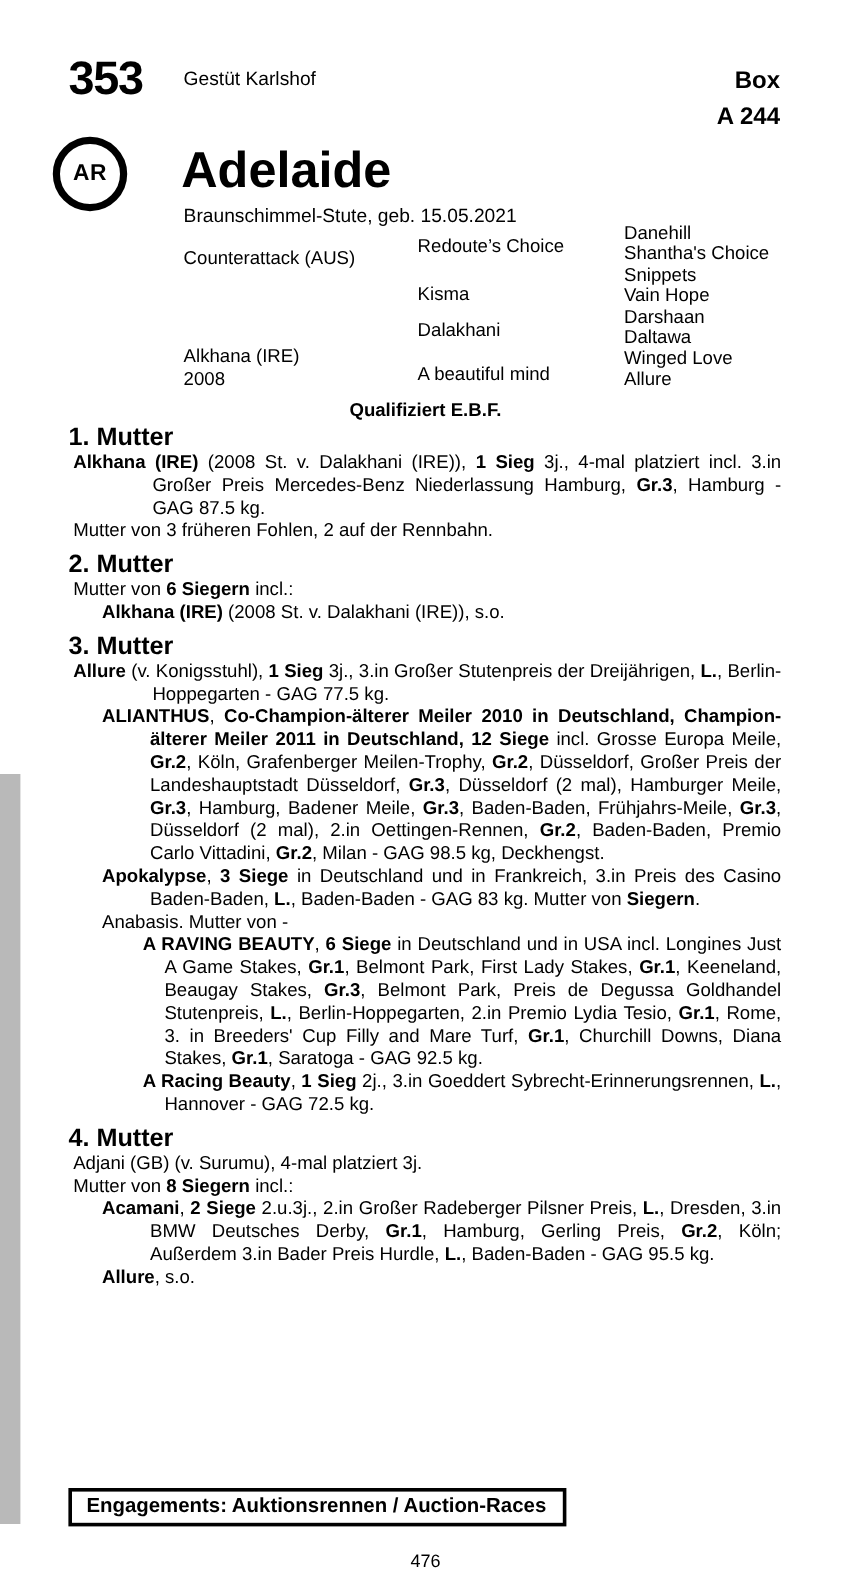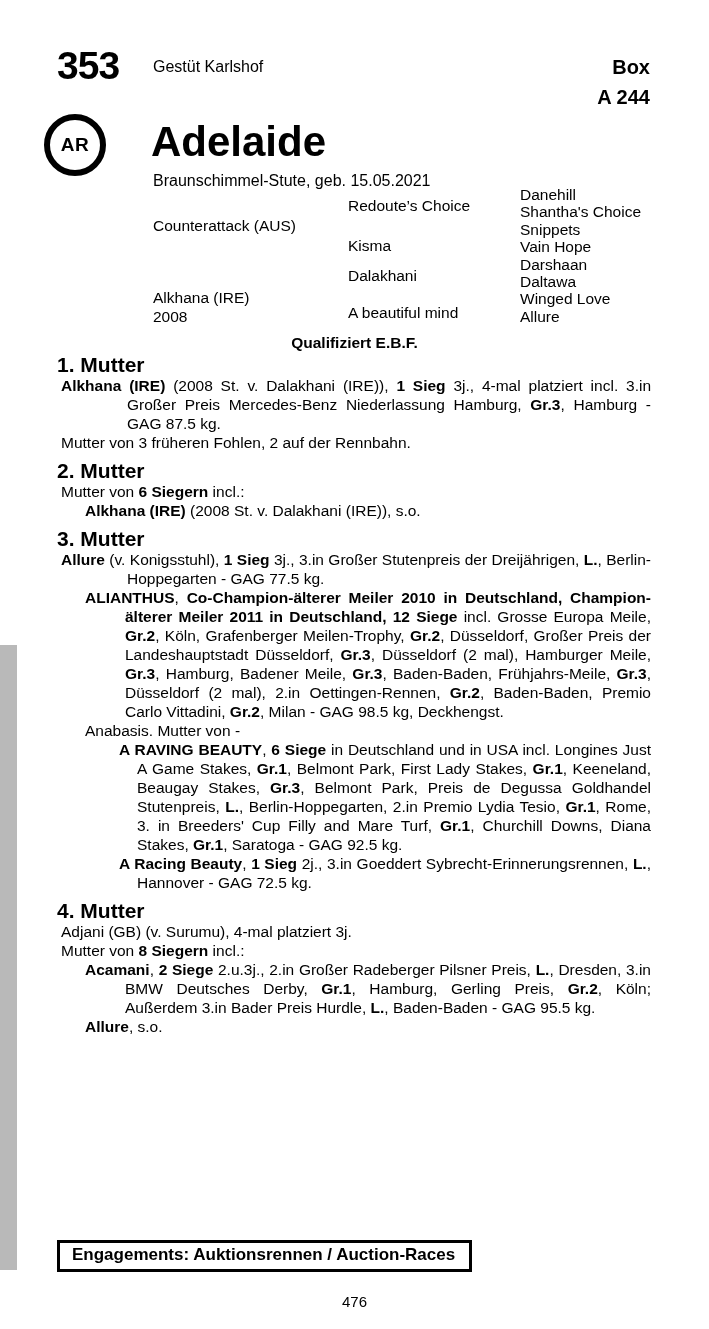--- a/index.html
+++ b/index.html
@@ -17,21 +17,21 @@
     left:44px;top:114px;width:62px;height:62px;box-sizing:border-box;
     border:6px solid #000;border-radius:50%;
     display:flex;align-items:center;justify-content:center;
     font-size:19px;font-weight:bold;letter-spacing:0.5px;
   }
   .horse-name{left:151px;top:121px;font-size:42px;font-weight:bold;line-height:1;}
   .subtitle{left:153px;top:172px;font-size:16px;}
 
   
   .ped{font-size:15.5px;line-height:19px;}
-  .ped-sire{left:153px;top:216px;}
+  .ped-sire{left:153px;top:206px;}
   .ped-dam{left:153px;top:288px;}
   .g2-0{left:348px;top:196px;}
   .g2-1{left:348px;top:236px;}
   .g2-2{left:348px;top:266px;}
   .g2-3{left:348px;top:303px;}
   .gen3{left:520px;top:186px;line-height:17.4px;font-size:15.5px;}
   .qualification{left:0;top:334px;width:709px;text-align:center;font-size:15.5px;font-weight:bold;}
 
   
   .sections{
@@ -99,20 +99,21 @@
 <div class="abs sections">
     <div class="sec-heading">1. Mutter</div>
     <div class="para main"><span class="b">Alkhana (IRE)</span><span> (2008 St. v. Dalakhani (IRE)), </span><span class="b">1 Sieg</span><span> 3j., 4-mal platziert incl. 3.in Großer Preis Mercedes-Benz Niederlassung Hamburg, </span><span class="b">Gr.3</span><span>, Hamburg - GAG 87.5 kg.</span></div>
     <div class="para plain"><span>Mutter von 3 früheren Fohlen, 2 auf der Rennbahn.</span></div>
     <div class="sec-heading">2. Mutter</div>
     <div class="para plain"><span>Mutter von </span><span class="b">6 Siegern</span><span> incl.:</span></div>
     <div class="para sub1"><span class="b">Alkhana (IRE)</span><span> (2008 St. v. Dalakhani (IRE)), s.o.</span></div>
     <div class="sec-heading">3. Mutter</div>
     <div class="para main"><span class="b">Allure</span><span> (v. Konigsstuhl), </span><span class="b">1 Sieg</span><span> 3j., 3.in Großer Stutenpreis der Dreijährigen, </span><span class="b">L.</span><span>, Berlin-Hoppegarten - GAG 77.5 kg.</span></div>
     <div class="para sub1"><span class="b">ALIANTHUS</span><span>, </span><span class="b">Co-Champion-älterer Meiler 2010 in Deutschland, Champion-älterer Meiler 2011 in Deutschland, 12 Siege</span><span> incl. Grosse Europa Meile, </span><span class="b">Gr.2</span><span>, Köln, Grafenberger Meilen-Trophy, </span><span class="b">Gr.2</span><span>, Düsseldorf, Großer Preis der Landeshauptstadt Düsseldorf, </span><span class="b">Gr.3</span><span>, Düsseldorf (2 mal), Hamburger Meile, </span><span class="b">Gr.3</span><span>, Hamburg, Badener Meile, </span><span class="b">Gr.3</span><span>, Baden-Baden, Frühjahrs-Meile, </span><span class="b">Gr.3</span><span>, Düsseldorf (2 mal), 2.in Oettingen-Rennen, </span><span class="b">Gr.2</span><span>, Baden-Baden, Premio Carlo Vittadini, </span><span class="b">Gr.2</span><span>, Milan - GAG 98.5 kg, Deckhengst.</span></div>
+    <div class="para sub1"><span class="b">Apokalypse</span><span>, </span><span class="b">3 Siege</span><span> in Deutschland und in Frankreich, 3.in Preis des Casino Baden-Baden, </span><span class="b">L.</span><span>, Baden-Baden - GAG 83 kg. Mutter von </span><span class="b">Siegern</span><span>.</span></div>
     <div class="para anab"><span>Anabasis. Mutter von -</span></div>
     <div class="para sub2"><span class="b">A RAVING BEAUTY</span><span>, </span><span class="b">6 Siege</span><span> in Deutschland und in USA incl. Longines Just A Game Stakes, </span><span class="b">Gr.1</span><span>, Belmont Park, First Lady Stakes, </span><span class="b">Gr.1</span><span>, Keeneland, Beaugay Stakes, </span><span class="b">Gr.3</span><span>, Belmont Park, Preis de Degussa Goldhandel Stutenpreis, </span><span class="b">L.</span><span>, Berlin-Hoppegarten, 2.in Premio Lydia Tesio, </span><span class="b">Gr.1</span><span>, Rome, 3. in Breeders' Cup Filly and Mare Turf, </span><span class="b">Gr.1</span><span>, Churchill Downs, Diana Stakes, </span><span class="b">Gr.1</span><span>, Saratoga - GAG 92.5 kg.</span></div>
     <div class="para sub2"><span class="b">A Racing Beauty</span><span>, </span><span class="b">1 Sieg</span><span> 2j., 3.in Goeddert Sybrecht-Erinnerungsrennen, </span><span class="b">L.</span><span>, Hannover - GAG 72.5 kg.</span></div>
     <div class="sec-heading">4. Mutter</div>
     <div class="para plain"><span>Adjani (GB) (v. Surumu), 4-mal platziert 3j.</span></div>
     <div class="para plain"><span>Mutter von </span><span class="b">8 Siegern</span><span> incl.:</span></div>
     <div class="para sub1"><span class="b">Acamani</span><span>, </span><span class="b">2 Siege</span><span> 2.u.3j., 2.in Großer Radeberger Pilsner Preis, </span><span class="b">L.</span><span>, Dresden, 3.in BMW Deutsches Derby, </span><span class="b">Gr.1</span><span>, Hamburg, Gerling Preis, </span><span class="b">Gr.2</span><span>, Köln; Außerdem 3.in Bader Preis Hurdle, </span><span class="b">L.</span><span>, Baden-Baden - GAG 95.5 kg.</span></div>
     <div class="para sub1"><span class="b">Allure</span><span>, s.o.</span></div>
   </div>
 

